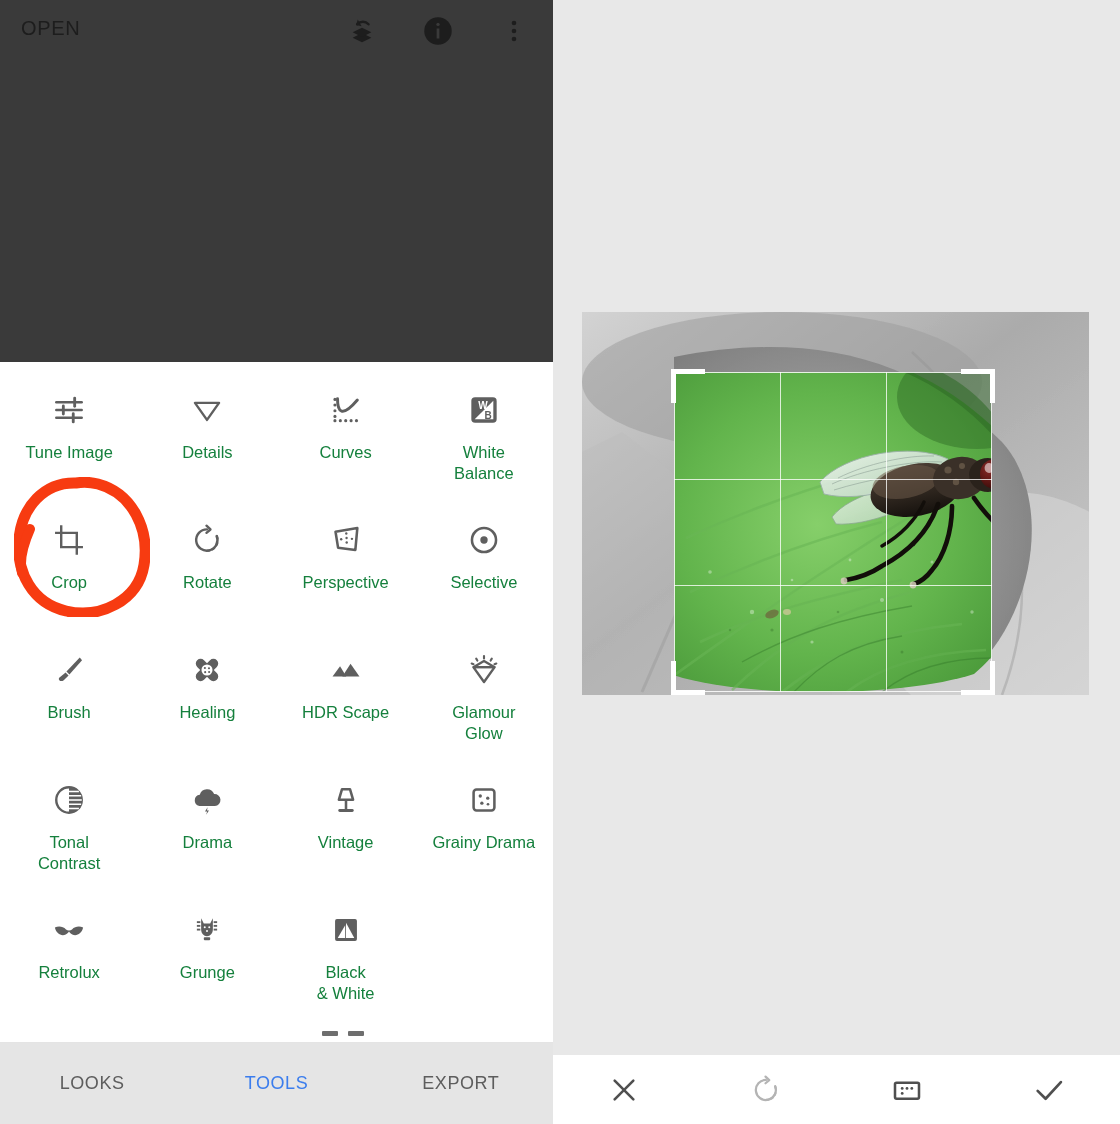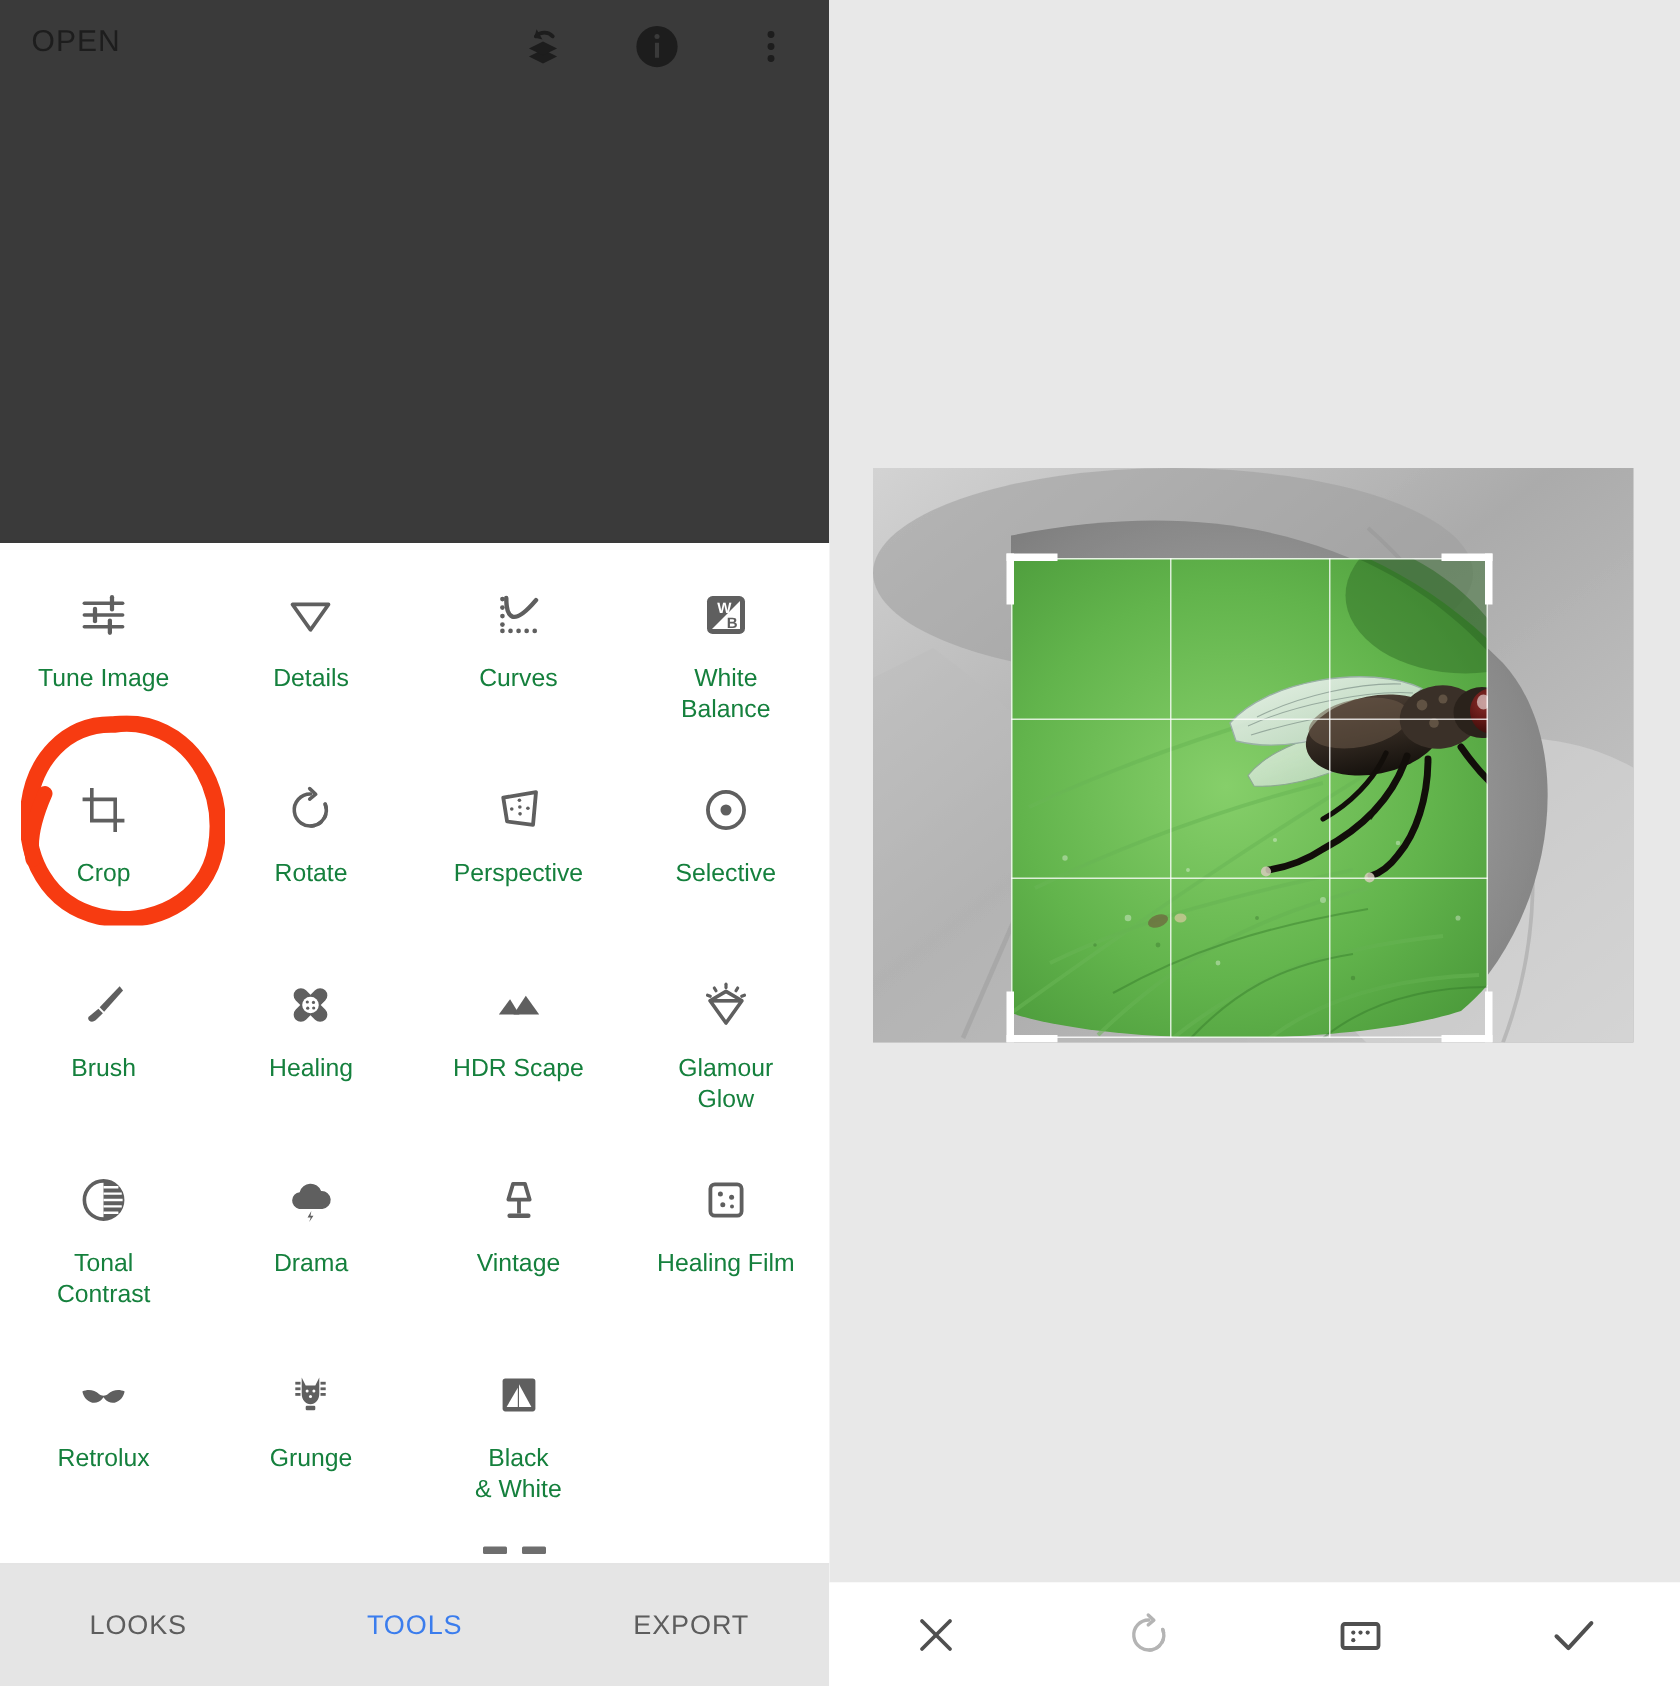--- a/index.html
+++ b/index.html
@@ -424,21 +424,21 @@
           <svg width="32" height="32" viewBox="0 0 24 24">
             <rect x="4.2" y="4.2" width="15.6" height="15.6" rx="2.2" fill="none" stroke="#5f5f5f" stroke-width="1.9"></rect>
             <g fill="#5f5f5f">
               <circle cx="9.2" cy="9" r="1.25"></circle>
                 <circle cx="14.8" cy="10.6" r="1.25"></circle>
               <circle cx="10.4" cy="14.4" r="1.25"></circle>
                 <circle cx="15" cy="15.2" r="1.0"></circle>
             </g>
           </svg>
         </div>
-        <div class="tool-label">Healing Film</div>
+        <div class="tool-label">Grainy Drama</div>
       </div>
 
       <div class="tool">
         <div class="tool-icon">
           <svg width="36" height="36" viewBox="0 0 24 24">
             <path d="M2.6 10.4 C5 9.2 8 9.6 10 11.6 C11 12.6 13 12.6 14 11.6 C16 9.6 19 9.2 21.4 10.4
                      C20.6 14.4 17 16.4 14.2 15 C13 14.4 12.4 13.6 12 13 C11.6 13.6 11 14.4 9.8 15
                      C7 16.4 3.4 14.4 2.6 10.4 Z" fill="#5f5f5f"></path>
           </svg>
         </div>

